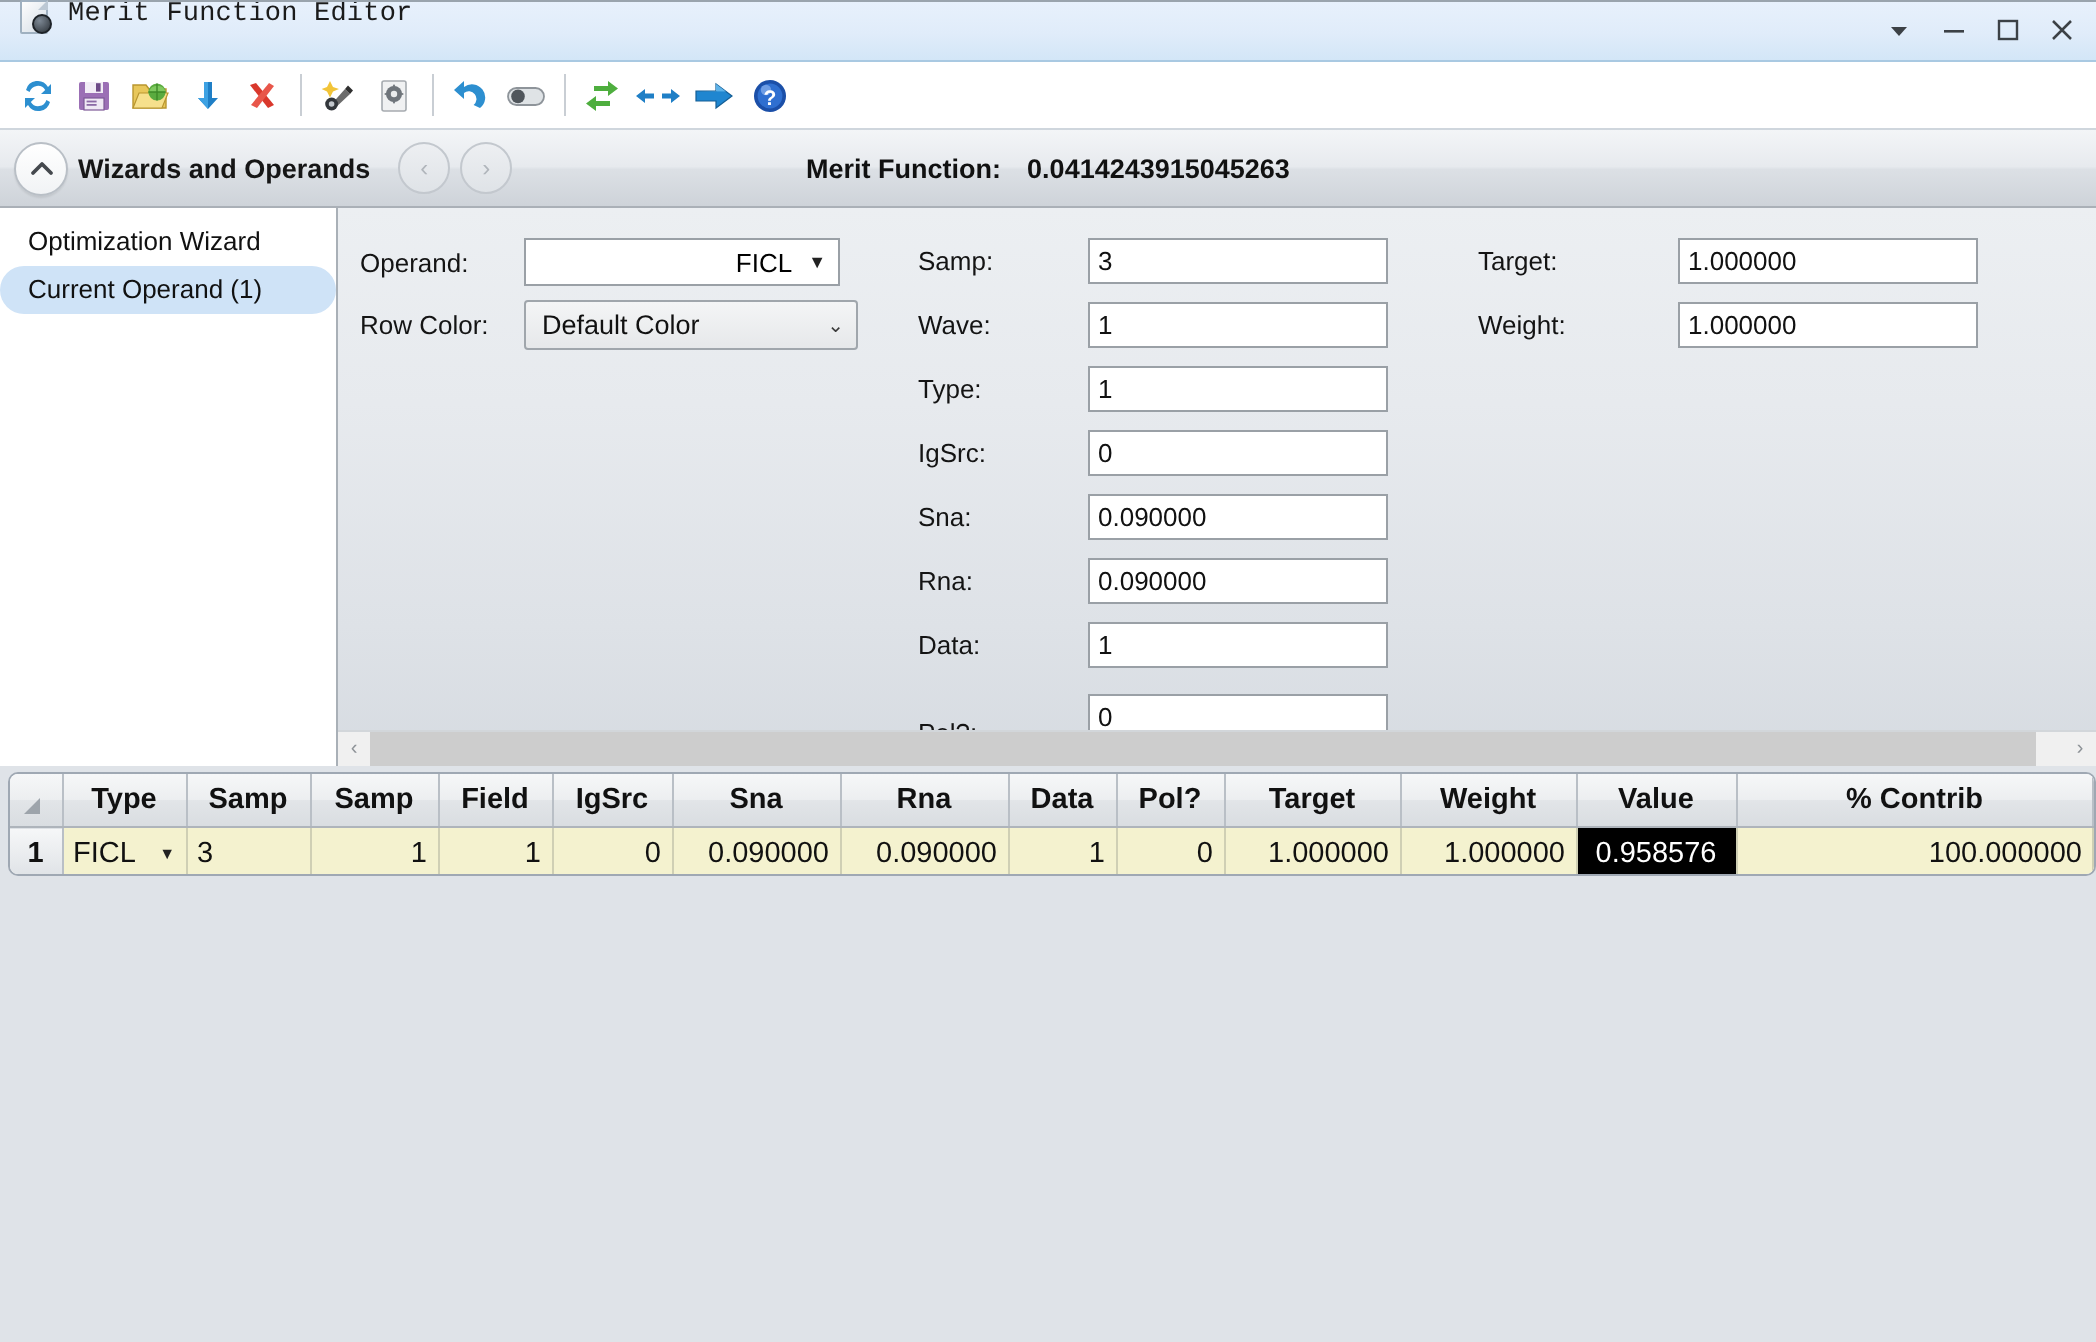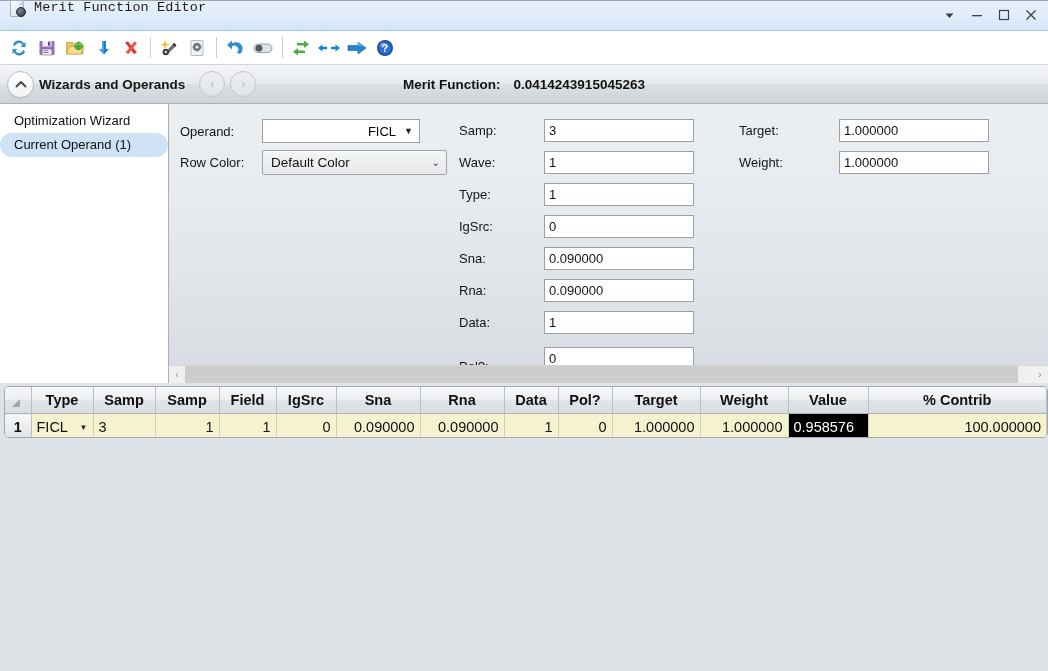--- a/index.html
+++ b/index.html
@@ -108,21 +108,21 @@
     height:23px;box-sizing:border-box;background:#fff;border:1px solid #9aa0a6;
     font-family:"Liberation Sans",sans-serif;font-size:13px;color:#111;
     padding:0 4px;line-height:21px;
   }
   .combo-plain{
     height:24px;width:158px;box-sizing:border-box;background:#fff;border:1px solid #9aa0a6;
     display:flex;align-items:center;justify-content:flex-end;padding-right:6px;font-size:13px;
   }
   .combo-plain .arw{margin-left:8px;font-size:9px;color:#222;}
   .combo-sys{
-    height:25px;width:185px;box-sizing:border-box;
+    height:25px;width:167px;box-sizing:border-box;
     background:linear-gradient(to bottom,#f4f5f6,#e6e8ea);
     border:1px solid #a0a6ac;border-radius:2px;
     display:flex;align-items:center;justify-content:space-between;
     padding:0 6px 0 8px;font-size:13.5px;color:#111;
   }
   .combo-sys .chev{font-size:10px;color:#3a3a3a;}
 
   
   .hscroll{
     position:absolute;left:0;right:0;bottom:0;height:17px;
@@ -163,21 +163,21 @@
     width:26px;text-align:center;font-weight:bold;
     background:linear-gradient(to bottom,#f6f7f8,#dde1e5);
     border-right:1px solid #b9bfc6;padding:0;
   }
   table.g td.num{text-align:right;}
   table.g td.typecell{text-align:left;position:relative;padding-right:18px;}
   table.g td.typecell .cbarrow{
     position:absolute;right:5px;top:50%;transform:translateY(-50%);
     font-size:8px;color:#222;
   }
-  table.g td.sel{background:#000;color:#fff;text-align:left;}
+  table.g td.sel{background:#000;color:#fff;text-align:center;}
   .footer{flex:1 1 auto;background:#dfe3e8;}
 </style>
 </head>
 <body>
 
 <div class="app">
 
   <div class="titlebar">
     <div class="tb-icon">
       <div class="pg"></div>

